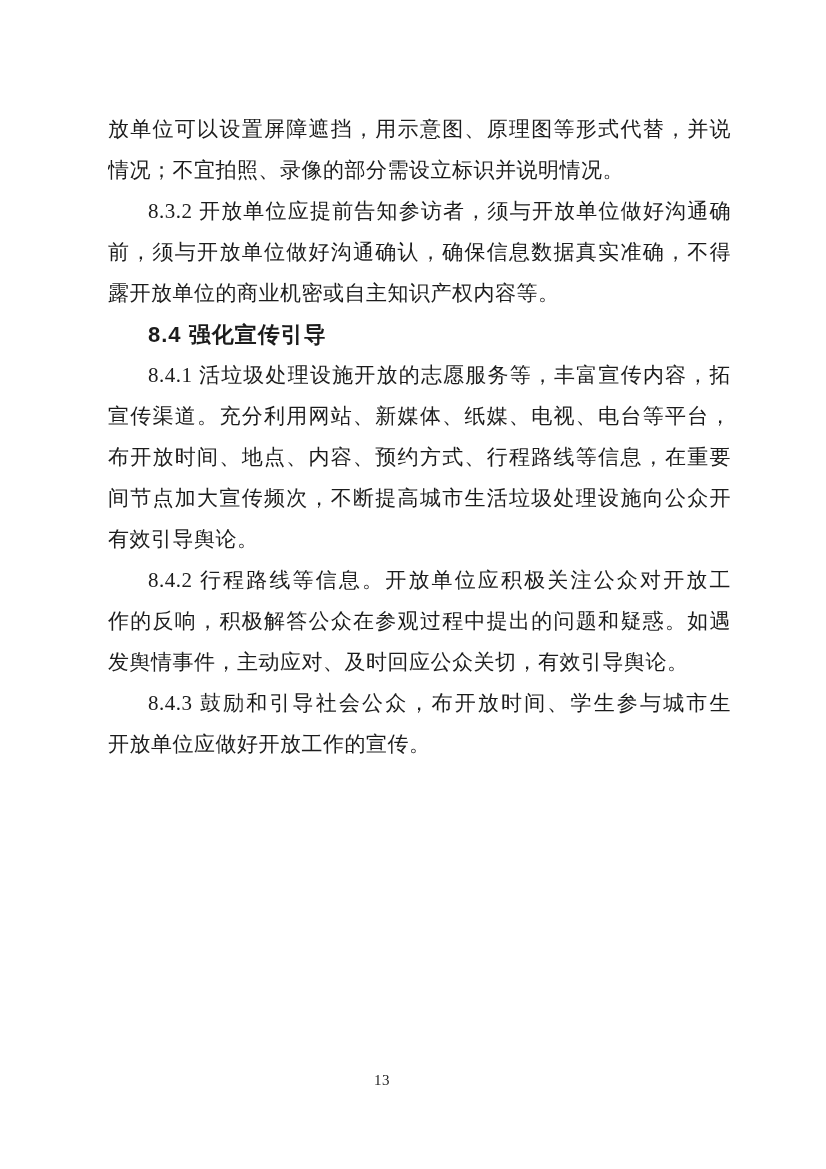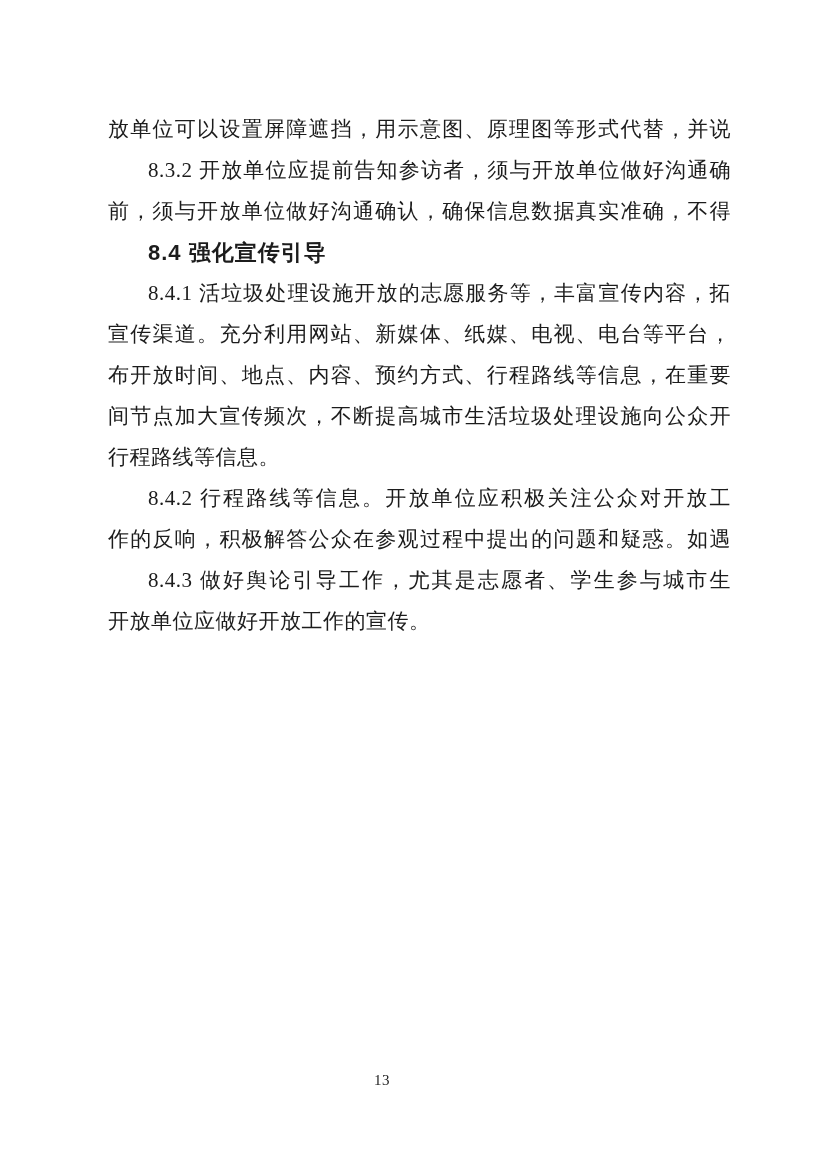--- a/index.html
+++ b/index.html
@@ -68,27 +68,30 @@
     color: #1c1c1c;
     font-family: "Liberation Serif", "DejaVu Serif", serif;
   }
 </style>
 </head>
 <body>
 
 <div class="page">
   <div class="doc-body" id="doc-body">
       <div class="line">放单位可以设置屏障遮挡，用示意图、原理图等形式代替，并说明</div>
+      <div class="line para-end">情况；不宜拍照、录像的部分需设立标识并说明情况。</div>
       <div class="line first-indent">8.3.2 开放单位应提前告知参访者，须与开放单位做好沟通确认</div>
       <div class="line">前，须与开放单位做好沟通确认，确保信息数据真实准确，不得泄</div>
+      <div class="line para-end">露开放单位的商业机密或自主知识产权内容等。</div>
       <div class="line heading first-indent para-end">8.4 强化宣传引导</div>
       <div class="line first-indent">8.4.1 活垃圾处理设施开放的志愿服务等，丰富宣传内容，拓展</div>
       <div class="line">宣传渠道。充分利用网站、新媒体、纸媒、电视、电台等平台，公</div>
       <div class="line">布开放时间、地点、内容、预约方式、行程路线等信息，在重要时</div>
       <div class="line">间节点加大宣传频次，不断提高城市生活垃圾处理设施向公众开放</div>
-      <div class="line para-end">行程路线等信息。</div>
+      <div class="line para-end">有效引导舆论。</div>
       <div class="line first-indent">8.4.2 行程路线等信息。开放单位应积极关注公众对开放工</div>
       <div class="line">作的反响，积极解答公众在参观过程中提出的问题和疑惑。如遇突</div>
-      <div class="line first-indent">8.4.3 做好舆论引导工作，尤其是志愿者、学生参与城市生</div>
+      <div class="line para-end">发舆情事件，主动应对、及时回应公众关切，有效引导舆论。</div>
+      <div class="line first-indent">8.4.3 鼓励和引导社会公众，布开放时间、学生参与城市生</div>
       <div class="line para-end">开放单位应做好开放工作的宣传。</div>
     </div>
   <div class="page-number">13</div>
 </div>
 
 </body></html>

